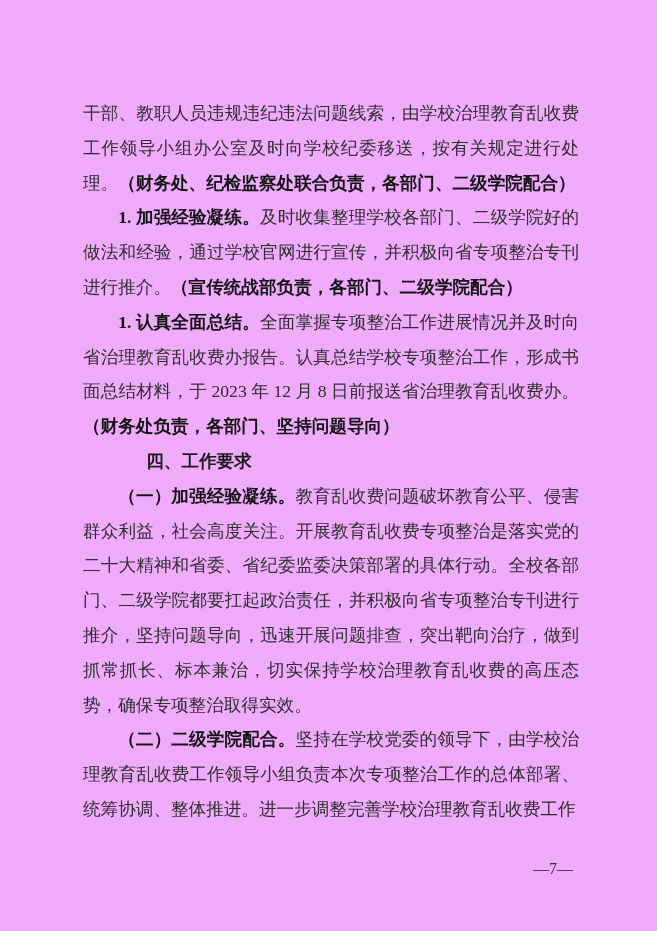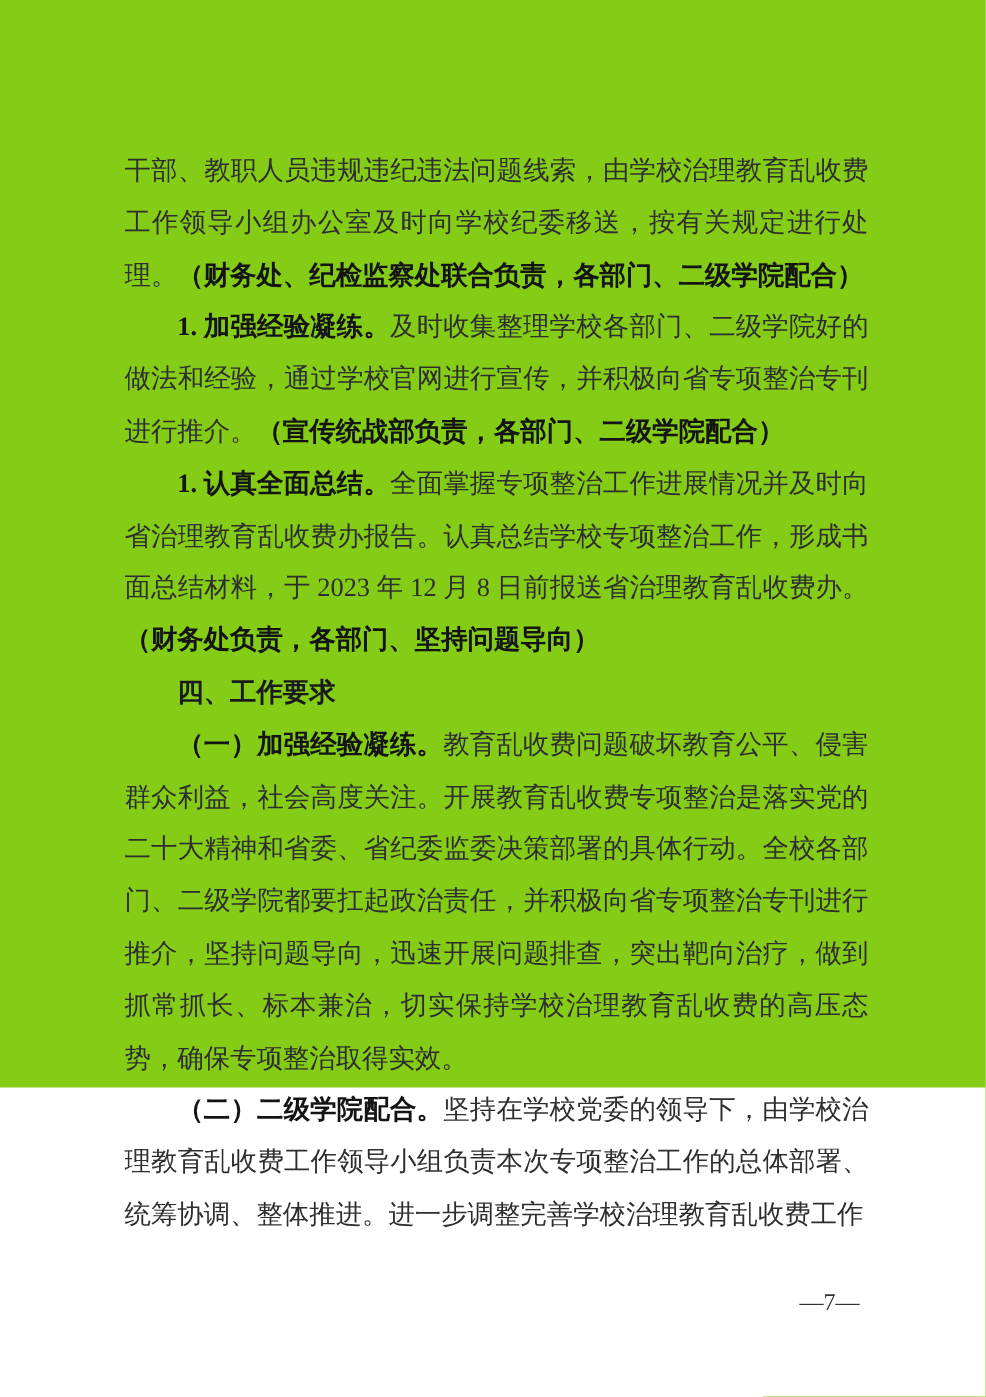--- a/index.html
+++ b/index.html
@@ -8,22 +8,22 @@
   }
   body {
     width: 657px;
     height: 931px;
     background: #ffffff;
     overflow: hidden;
   }
   .page {
     position: relative;
     width: 657px;
-    height: 725px;
-    background: #84cc16;
+    height: 931px;
+    background: #f0abfc;
     font-family: "Liberation Serif", "DejaVu Serif", serif;
   }
   .body-text {
     position: absolute;
     left: 83px;
     top: 96px;
     width: 496px;
   }
   .para {
     margin: 0;
@@ -37,20 +37,21 @@
     text-indent: 0;
   }
   .bold {
     font-weight: bold;
     color: #141414;
   }
   .heading-text {
     font-family: "Liberation Sans", "DejaVu Sans", sans-serif;
     font-weight: bold;
     color: #1a1a1a;
+    margin-left: 28px;
   }
   .footer {
     position: absolute;
     top: 859px;
     right: 84px;
     font-size: 16px;
     line-height: 20px;
     color: #333333;
     font-family: "Liberation Serif", "DejaVu Serif", serif;
   }

